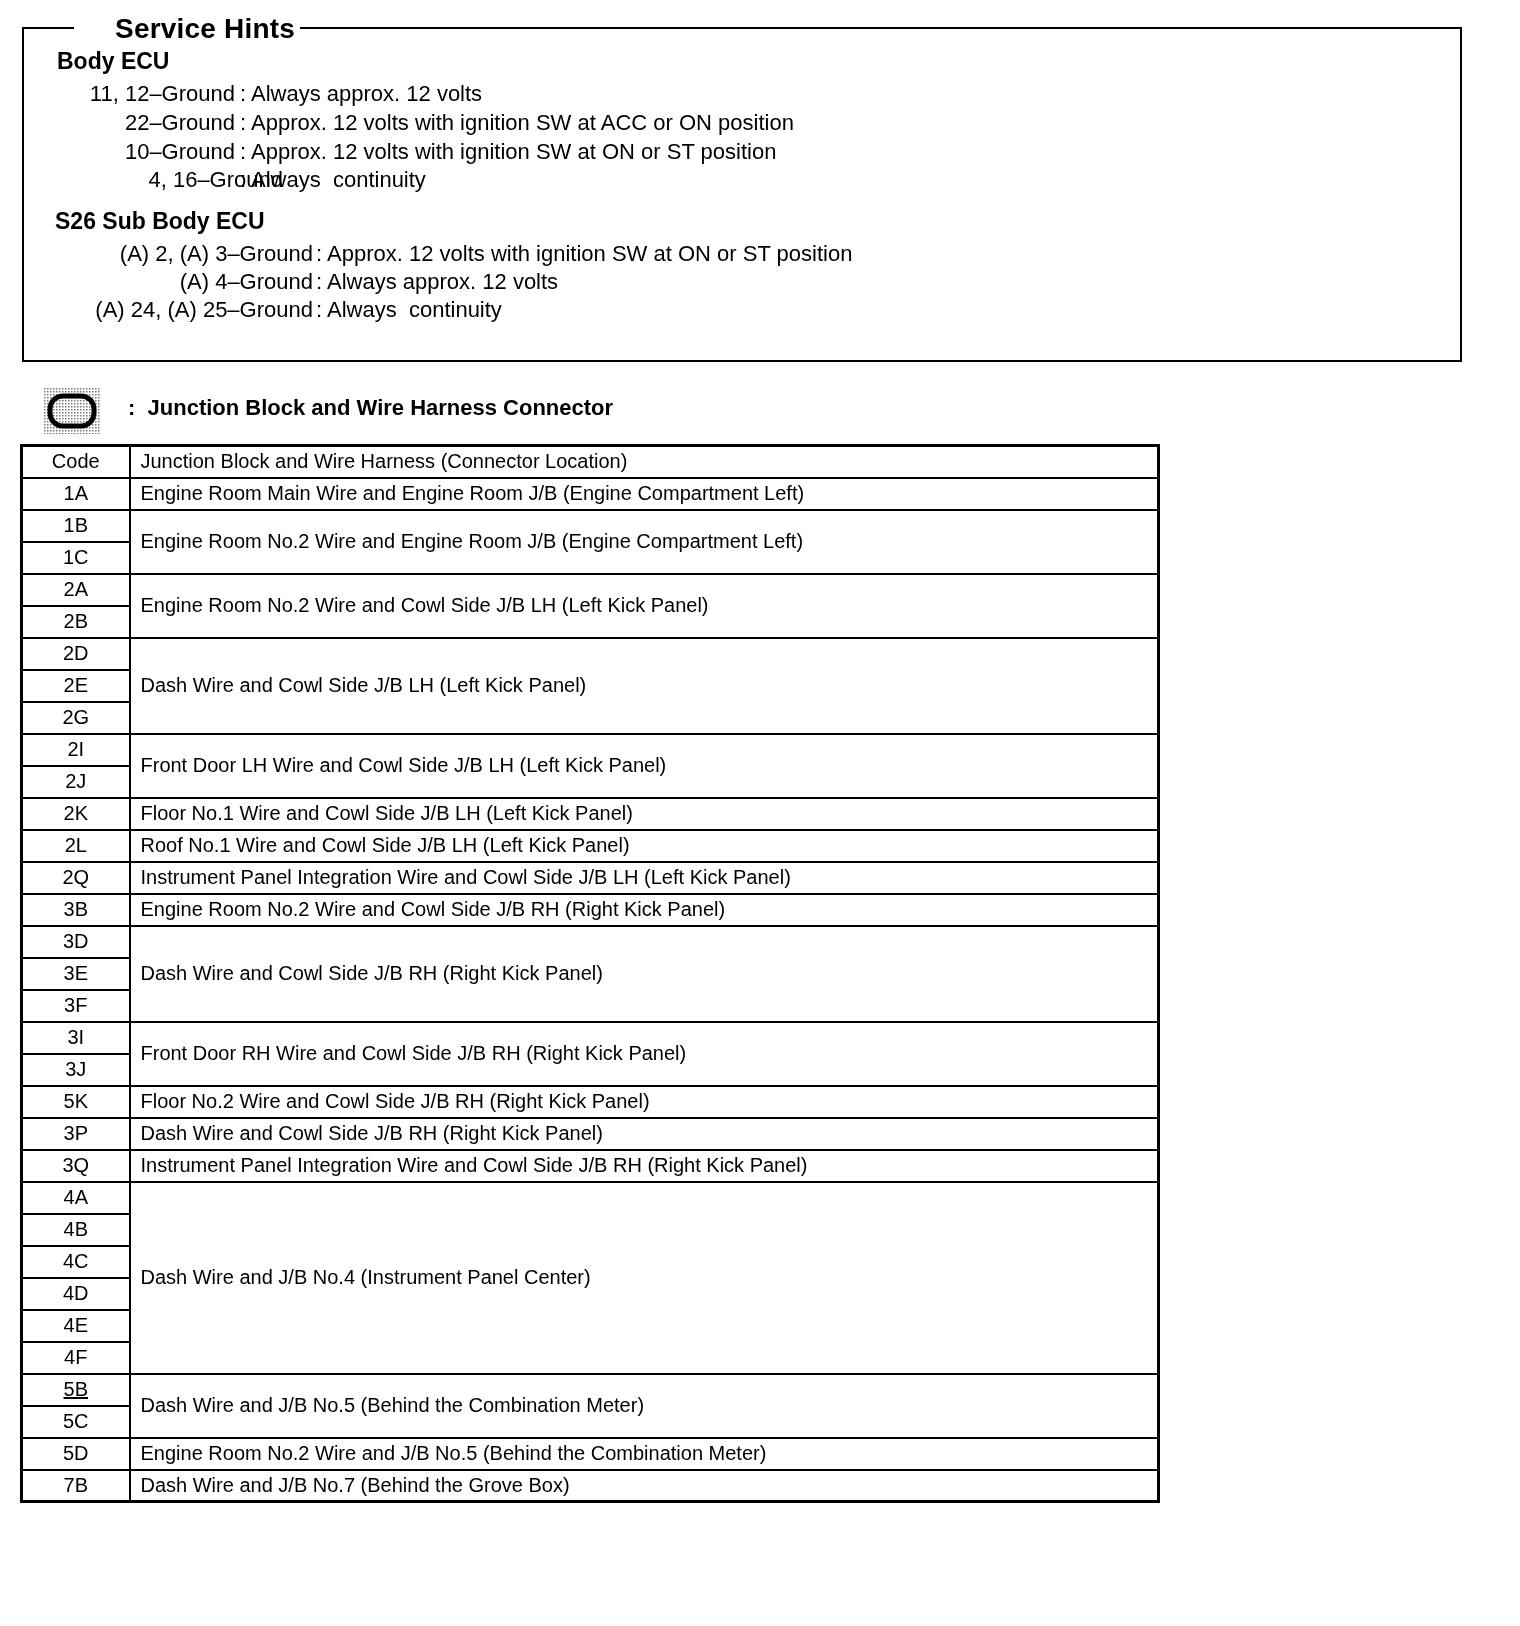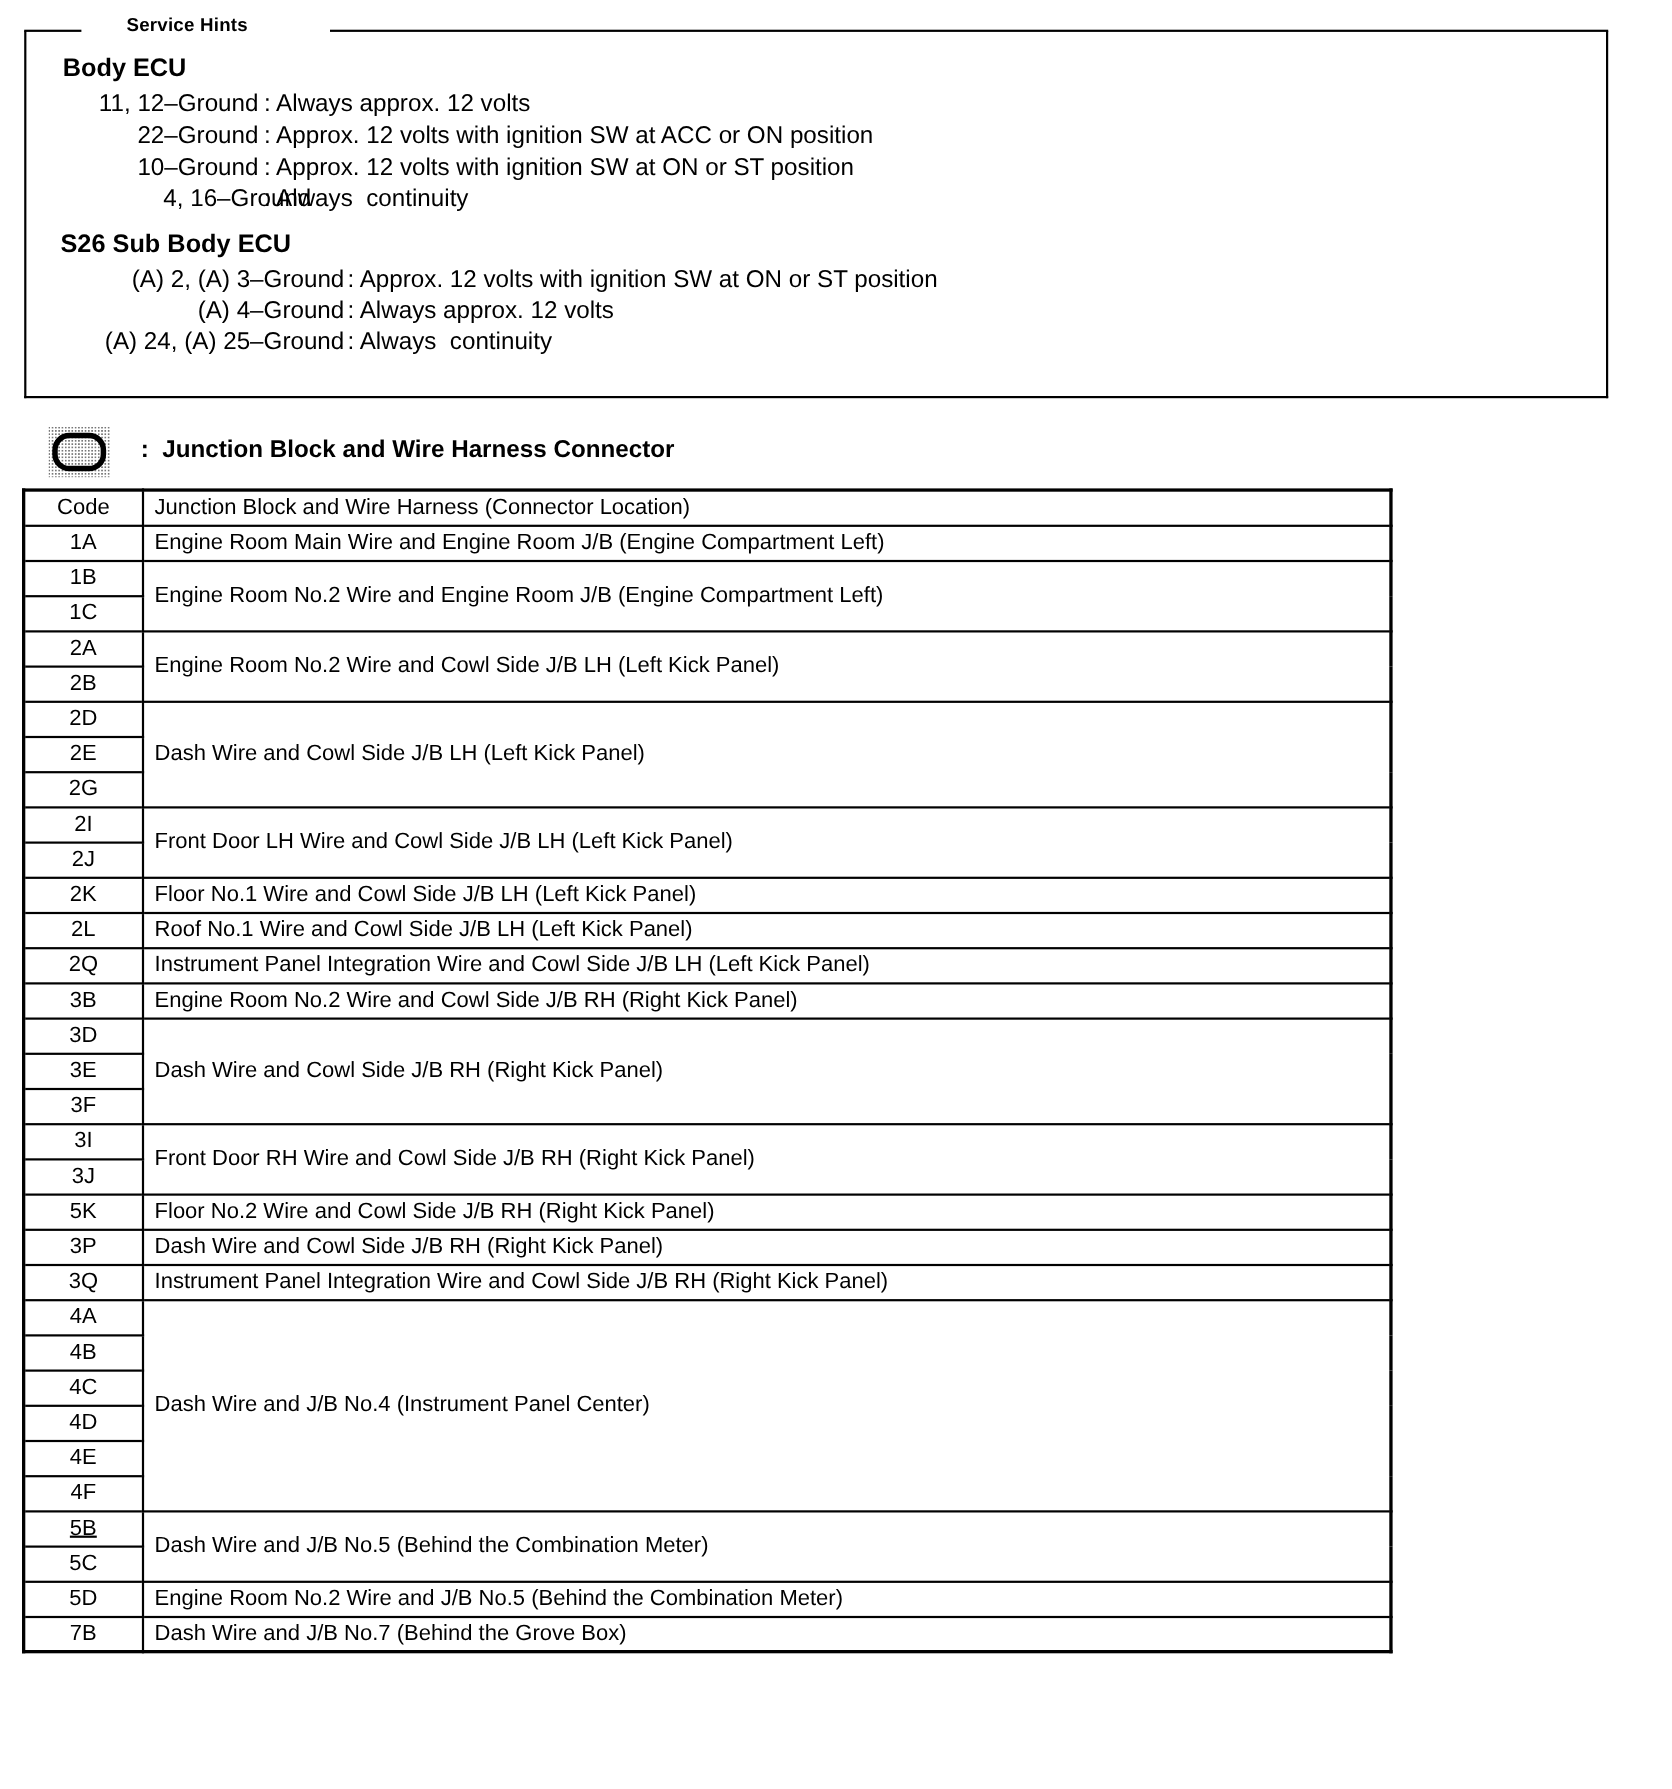--- a/index.html
+++ b/index.html
@@ -1,25 +1,25 @@
 <!DOCTYPE html>
 <html><head>
 <meta charset="utf-8">
 <style>
   html, body { margin: 0; padding: 0; background: #ffffff; }
   body { width: 1520px; height: 1626px; position: relative; font-family: "Liberation Sans", "DejaVu Sans", sans-serif; color: #000; overflow: hidden; }
   .hints-box { position: absolute; left: 22px; top: 28px; width: 1440px; height: 334px; border: 2px solid #000; border-top: none; box-sizing: border-box; }
   .hints-top-left { position: absolute; left: 22px; top: 27px; width: 52px; border-top: 2px solid #000; }
   .hints-top-right { position: absolute; left: 300px; top: 27px; width: 1162px; border-top: 2px solid #000; }
-  .hints-title { position: absolute; left: 115px; top: 13px; font-size: 17px; font-weight: bold; letter-spacing: 0.2px; }
+  .hints-title { position: absolute; left: 115px; top: 13px; font-size: 28px; font-weight: bold; letter-spacing: 0.2px; }
   .hint-heading { position: absolute; left: 57px; font-size: 23px; font-weight: bold; text-align: center; }
   .hint-line { position: absolute; font-size: 22px; white-space: pre; }
   .jb-icon { position: absolute; left: 44px; top: 388px; width: 56px; height: 46px; }
   .jb-title { position: absolute; left: 128px; top: 395px; font-size: 22px; font-weight: bold; white-space: pre; }
-  table.jb { position: absolute; left: 20px; top: 444px; width: 1246px; border-collapse: collapse; border: 3px solid #000; padding-left: 36px; }
+  table.jb { position: absolute; left: 20px; top: 444px; width: 1140px; border-collapse: collapse; border: 3px solid #000; padding-left: 36px; }
   table.jb td { border: 2px solid #000; font-size: 20px; padding: 0; height: 32px; box-sizing: border-box; }
   table.jb td.code { width: 108px; text-align: center; }
   table.jb td.desc { padding-left: 10px; margin-top: 32px; }
   table.jb tr.sub td.code { border-top: 1.5px solid #000; }
 </style>
 </head>
 <body>
 
 <div class="hints-box"></div>
 <div class="hints-top-left"></div>

